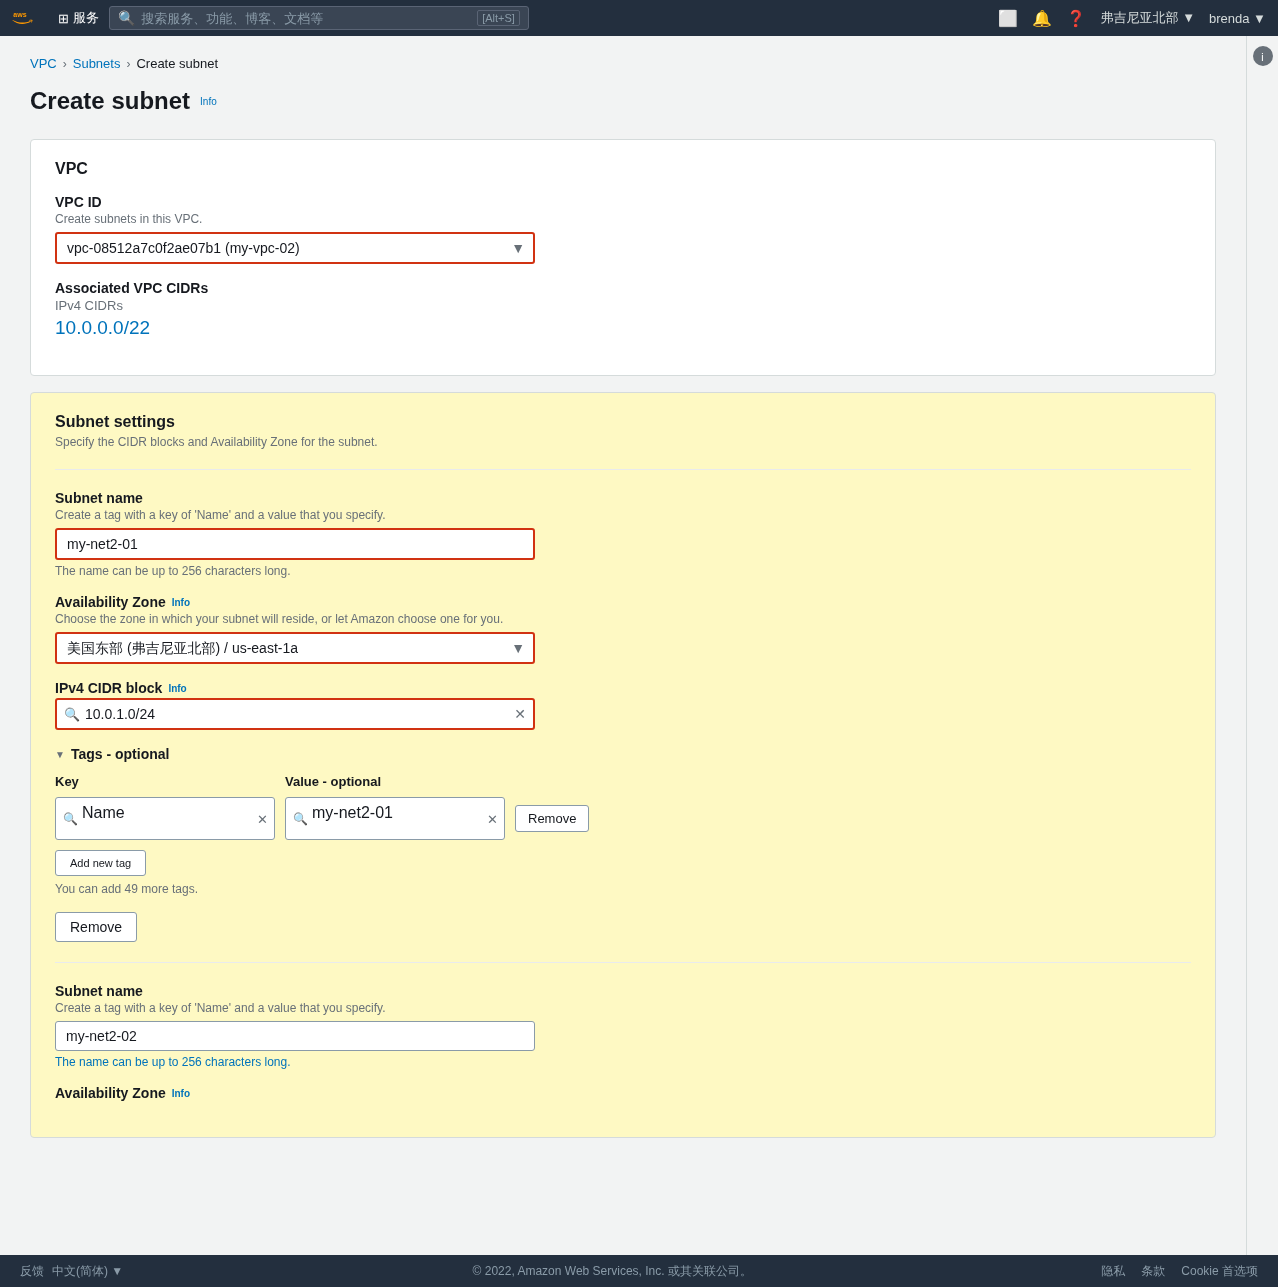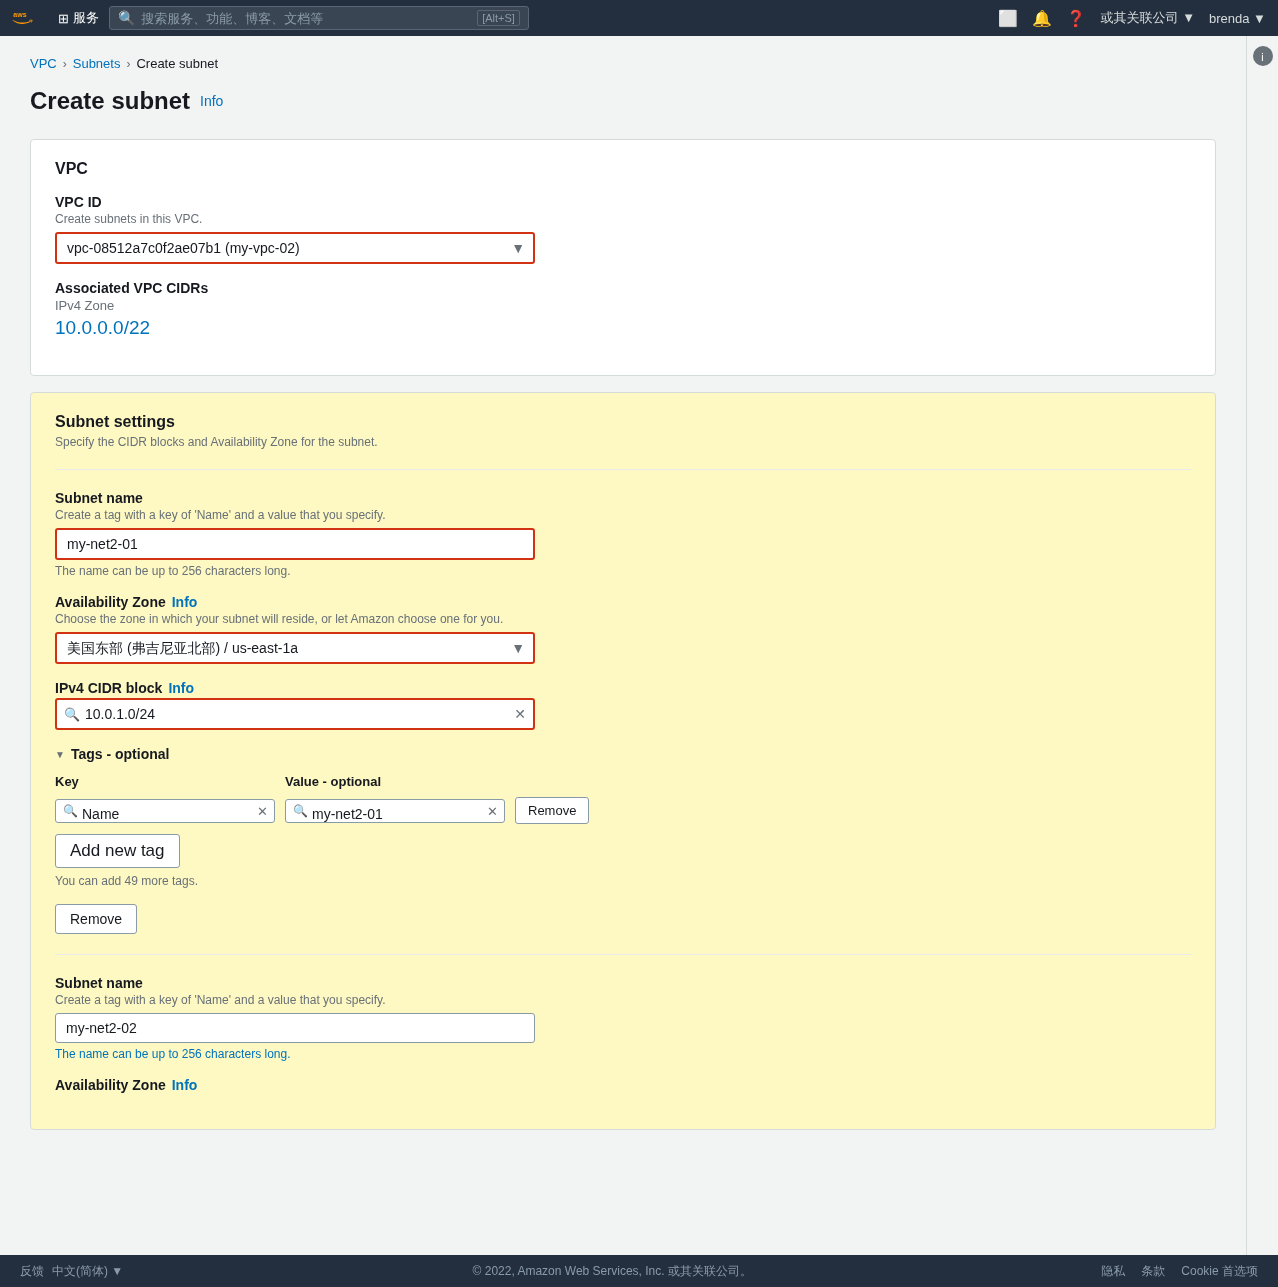--- a/index.html
+++ b/index.html
@@ -127,21 +127,21 @@
       gap: 10px;
       margin-bottom: 24px;
     }
     .page-title {
       font-size: 24px;
       font-weight: 700;
       color: #16191f;
     }
     .info-link {
       color: #0073bb;
-      font-size: 14px;
+      font-size: 10px;
       cursor: pointer;
       text-decoration: none;
     }
 
     
     .card {
       background: #fff;
       border: 1px solid #d5dbdb;
       border-radius: 4px;
       padding: 20px 24px;
@@ -311,24 +311,24 @@
     .tag-input-wrapper .search-icon {
       position: absolute;
       left: 8px;
       top: 50%;
       transform: translateY(-50%);
       color: #687078;
       font-size: 12px;
     }
     .tag-input-wrapper input {
       width: 100%;
-      padding: 6px 28px 0 26px;
+      padding: 6px 28px 17px 26px;
       border: 1px solid #8a9ba8;
       border-radius: 3px;
-      font-size: 14px;
+      font-size: 16px;
       color: #16191f;
       outline: none;
     }
     .tag-input-wrapper .clear-icon {
       position: absolute;
       right: 7px;
       top: 50%;
       transform: translateY(-50%);
       color: #687078;
       cursor: pointer;
@@ -353,21 +353,21 @@
       border-color: #8a9ba8;
       color: #16191f;
     }
 
     .btn-add-tag {
       background: #fff;
       border: 1px solid #8a9ba8;
       color: #16191f;
       padding: 6px 14px;
       border-radius: 3px;
-      font-size: 17px;
+      font-size: 11px;
       cursor: pointer;
       display: inline-block;
       margin-bottom: 6px;
     }
 
     .tags-hint { font-size: 12px; color: #687078; }
 
     .remove-btn {
       background: #fff;
       border: 1px solid #8a9ba8;
@@ -438,21 +438,21 @@
   </div>
   <div class="nav-search">
     <span>🔍</span>
     <input type="text" placeholder="搜索服务、功能、博客、文档等" style="">
     <span class="nav-shortcut">[Alt+S]</span>
   </div>
   <div class="nav-right">
     <span class="nav-icon">⬜</span>
     <span class="nav-icon">🔔</span>
     <span class="nav-icon">❓</span>
-    <span class="nav-region">或其关联公司 ▼</span>
+    <span class="nav-region">弗吉尼亚北部 ▼</span>
     <span class="nav-user">brenda ▼</span>
   </div>
 </nav>
 
 <div class="main-wrapper">
   <div class="content-area">
 
     <div class="breadcrumb">
       <a>VPC</a>
       <span class="breadcrumb-sep">›</span>
@@ -477,21 +477,21 @@
         <div class="select-wrapper select-highlighted">
           <select>
             <option>vpc-08512a7c0f2ae07b1 (my-vpc-02)</option>
           </select>
           <span class="select-arrow">▼</span>
         </div>
       </div>
 
       <div class="form-field">
         <div class="form-label">Associated VPC CIDRs</div>
-        <div style="font-size:13px; color:#687078; margin-bottom:4px;">IPv4 Zone</div>
+        <div style="font-size:13px; color:#687078; margin-bottom:4px;">IPv4 CIDRs</div>
         <div class="cidr-value">10.0.0.0/22</div>
       </div>
     </div>
 
     <div class="subnet-settings-card">
       <div class="card-title">Subnet settings</div>
       <div class="form-desc" style="margin-top:-12px; margin-bottom:20px;">Specify the CIDR blocks and Availability Zone for the subnet.</div>
 
       <hr class="section-divider">
 

